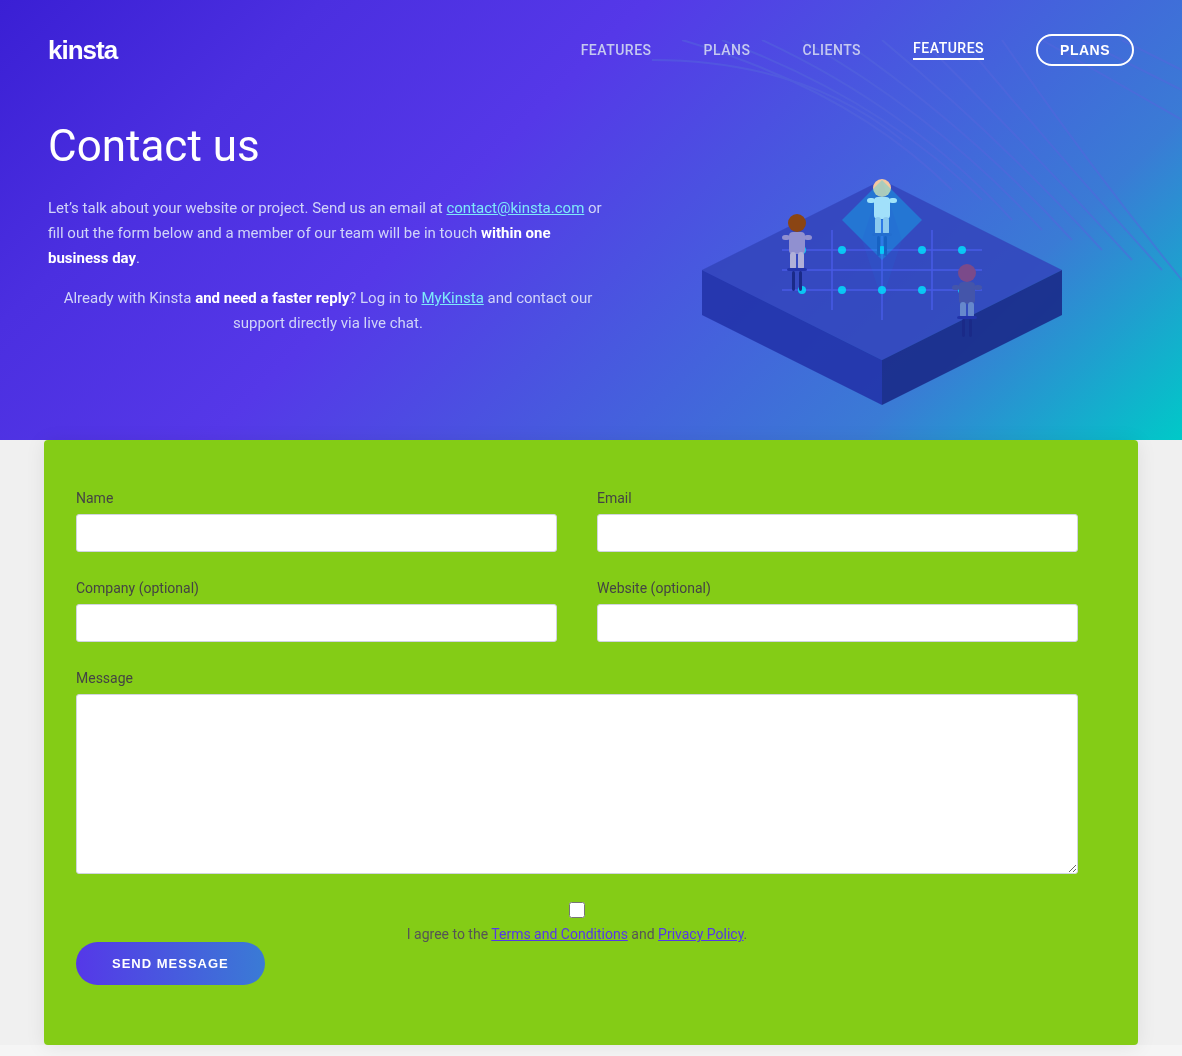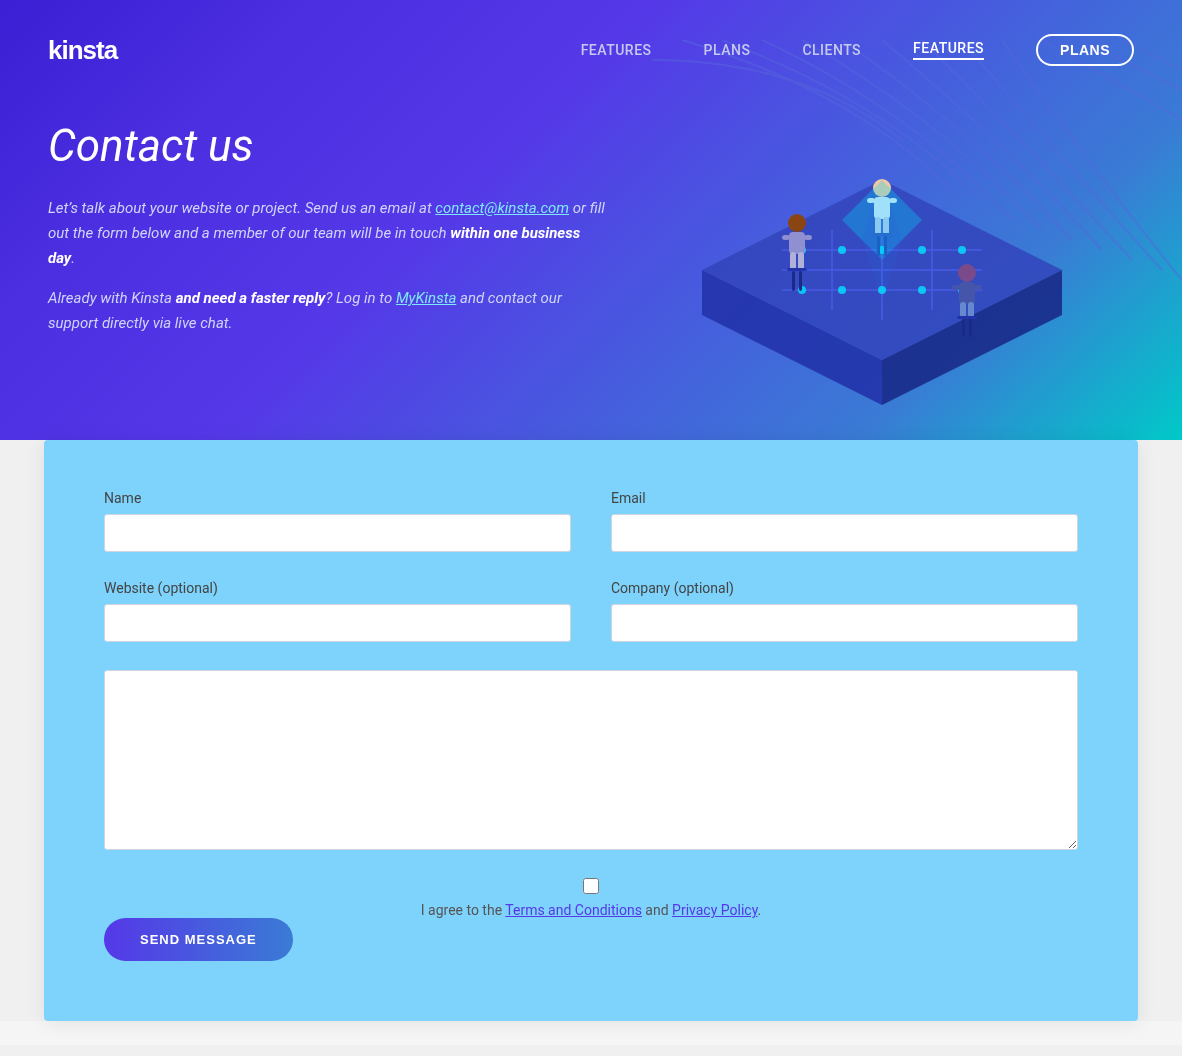--- a/index.html
+++ b/index.html
@@ -47,21 +47,20 @@
     
     .hero {
       background: linear-gradient(135deg, #3a1fd4 0%, #4b2fe0 20%, #5538e8 40%, #3a7bd5 80%, #00c9c8 100%);
       min-height: 440px;
       padding: 120px 48px 60px 48px;
       position: relative;
       overflow: hidden;
     }
     .hero-content {
       max-width: 560px;
-      font-style: italic;
     }
     .hero h1 {
       color: #fff;
       font-size: 44px;
       font-weight: 400;
       margin-bottom: 24px;
     }
     .hero p {
       color: #d0d4f8;
       font-size: 15px;
@@ -70,20 +69,21 @@
     }
     .hero p a {
       color: #7ee8fa;
       text-decoration: underline;
     }
     .hero p strong { color: #fff; }
     .hero-sub {
       color: #b0b8e8;
       font-size: 14px;
       line-height: 1.6;
+      text-align: center;
     }
     .hero-sub a { color: #7ee8fa; text-decoration: underline; }
     .hero-sub strong { color: #d0d4f8; }
 
     
     .hero-illustration {
       position: absolute;
       right: 0;
       top: 40px;
       width: 580px;
@@ -91,23 +91,23 @@
     }
 
     
     .illustration-svg {
       width: 100%;
       height: 100%;
     }
 
     
     .form-section {
-      background: #7dd3fc;
+      background: #84cc16;
       margin: 0 44px;
-      padding: 50px 60px 60px 60px;
+      padding: 50px 60px 60px 32px;
       border-radius: 4px;
       position: relative;
       z-index: 5;
       box-shadow: 0 2px 20px rgba(0,0,0,0.08);
     }
 
     .form-row {
       display: flex;
       gap: 40px;
       margin-bottom: 28px;
@@ -335,32 +335,33 @@
       </div>
       <div class="form-group">
         <label>Email</label>
         <input type="email" style="">
       </div>
     </div>
 
     
     <div class="form-row">
       <div class="form-group">
+        <label>Company (optional)</label>
+        <input type="text" style="">
+      </div>
+      <div class="form-group">
         <label>Website (optional)</label>
         <input type="url" style="">
       </div>
-      <div class="form-group">
-        <label>Company (optional)</label>
-        <input type="text" style="">
-      </div>
     </div>
 
     
     <div class="form-row message-row">
       <div class="form-group">
+        <label>Message</label>
         <textarea style=""></textarea>
       </div>
     </div>
 
     
     <div class="checkbox-row">
       <input type="checkbox" id="agree" style="">
       <label for="agree">
         I agree to the <a href="#">Terms and Conditions</a> and <a href="#">Privacy Policy</a>.
       </label>

